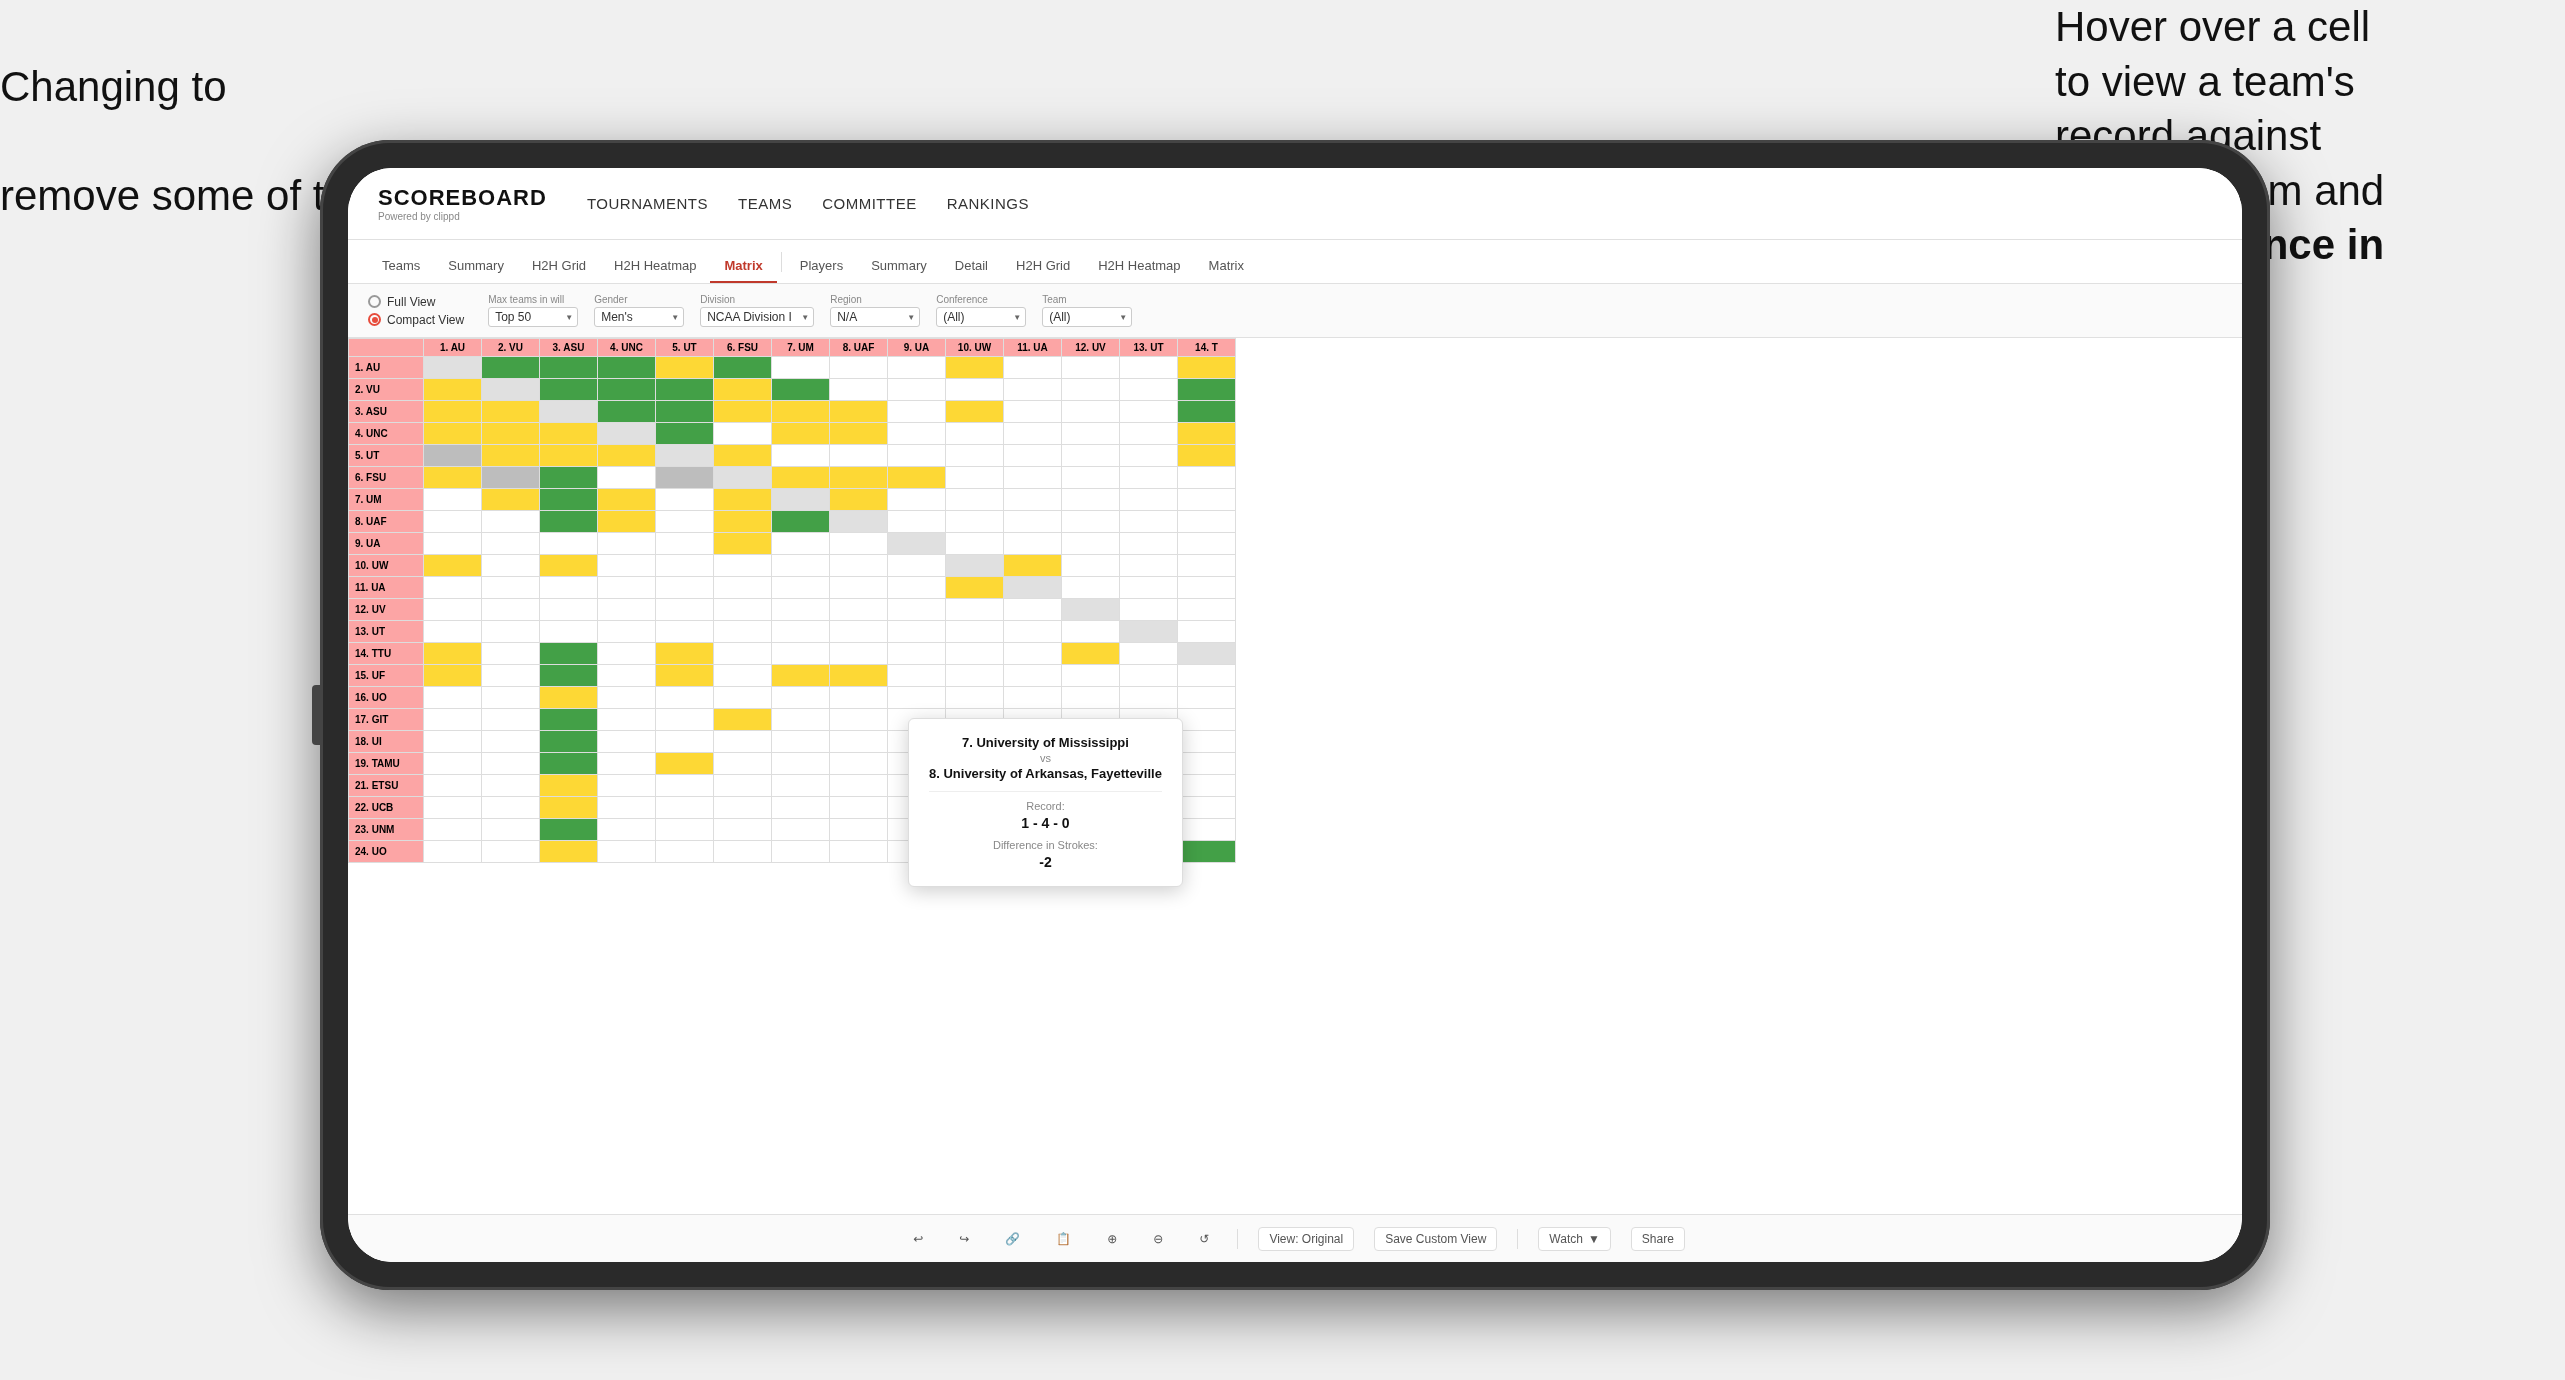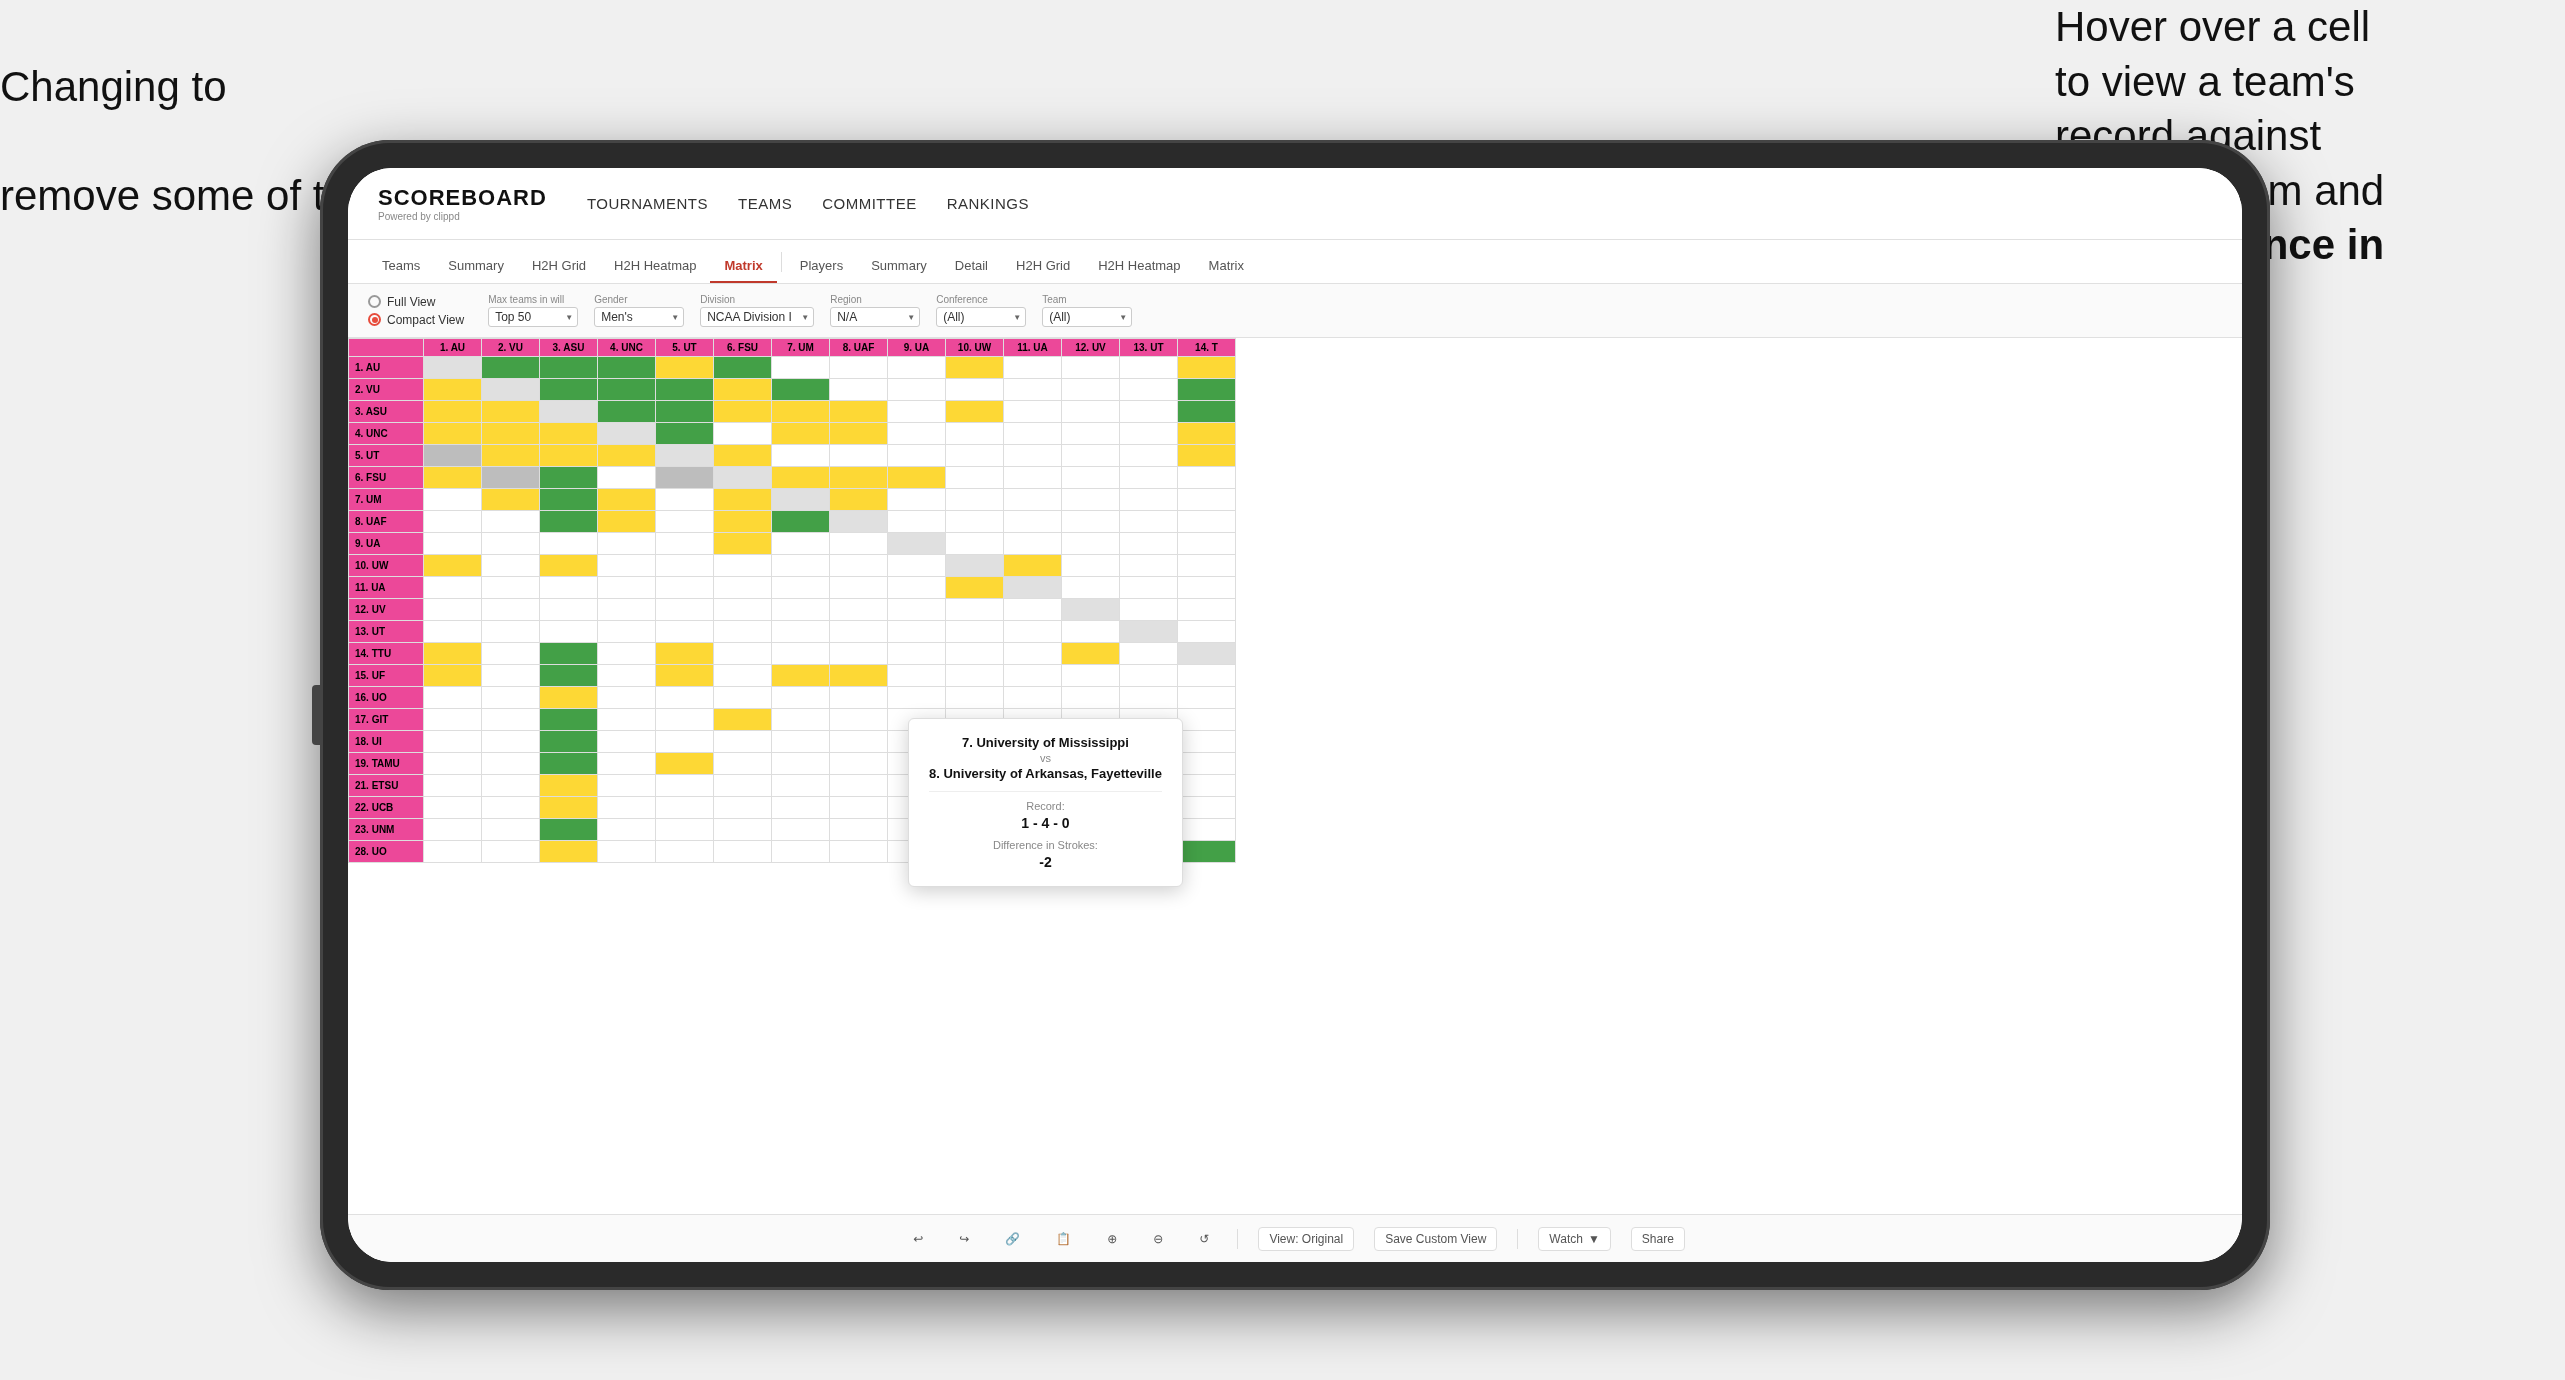--- a/index.html
+++ b/index.html
@@ -249,21 +249,21 @@
     .matrix-table {
       border-collapse: collapse;
       font-size: 11px;
     }
     .matrix-table th, .matrix-table td {
       border: 1px solid #ddd;
       text-align: center;
       white-space: nowrap;
     }
     .matrix-table th {
-      background: #ec4899;
+      background: #fca5a5;
       font-weight: 600;
       font-size: 10px;
       padding: 3px 4px;
       position: sticky;
       top: 0;
       z-index: 2;
     }
     .matrix-table td {
       padding: 2px 4px;
       height: 20px;
@@ -901,21 +901,21 @@
                 <td style="background: rgb(255, 255, 255); width: 58px; height: 22px;"></td>
                 <td style="background: rgb(255, 255, 255); width: 58px; height: 22px;"></td>
                 <td style="background: rgb(255, 255, 255); width: 58px; height: 22px;"></td>
                 <td style="background: rgb(255, 255, 255); width: 58px; height: 22px;"></td>
                 <td style="background: rgb(255, 255, 255); width: 58px; height: 22px;"></td>
                 <td style="background: rgb(255, 255, 255); width: 58px; height: 22px;"></td>
                 <td style="background: rgb(255, 255, 255); width: 58px; height: 22px;"></td>
                 <td style="background: rgb(255, 255, 255); width: 58px; height: 22px;"></td>
               </tr>
               <tr>
-                <th class="row-header">28. UO</th>
+                <th class="row-header">24. UO</th>
                 <td style="background: rgb(255, 255, 255); width: 58px; height: 22px;"></td>
                 <td style="background: rgb(255, 255, 255); width: 58px; height: 22px;"></td>
                 <td style="background: rgb(253, 216, 53); width: 58px; height: 22px;"></td>
                 <td style="background: rgb(255, 255, 255); width: 58px; height: 22px;"></td>
                 <td style="background: rgb(255, 255, 255); width: 58px; height: 22px;"></td>
                 <td style="background: rgb(255, 255, 255); width: 58px; height: 22px;"></td>
                 <td style="background: rgb(255, 255, 255); width: 58px; height: 22px;"></td>
                 <td style="background: rgb(255, 255, 255); width: 58px; height: 22px;"></td>
                 <td style="background: rgb(255, 255, 255); width: 58px; height: 22px;"></td>
                 <td style="background: rgb(255, 255, 255); width: 58px; height: 22px;"></td>

